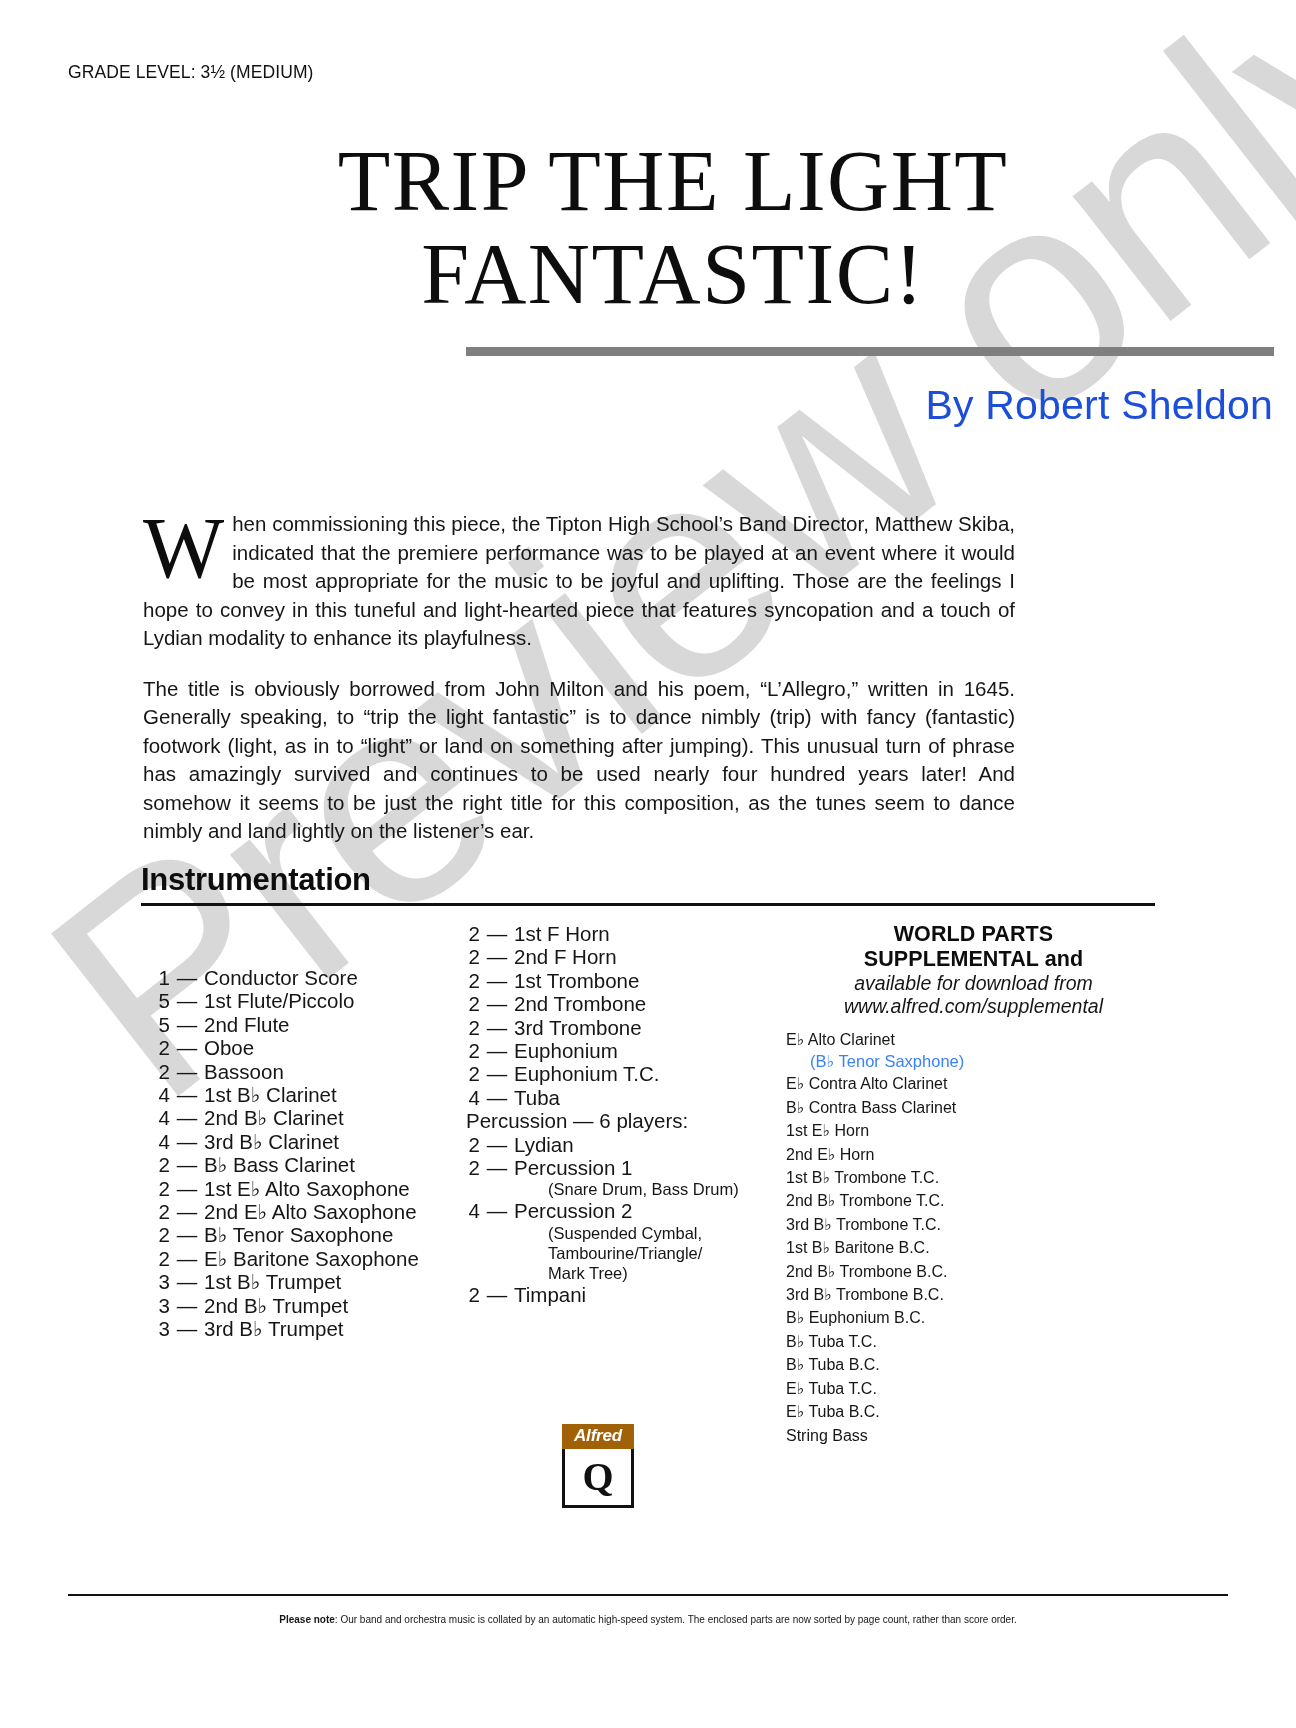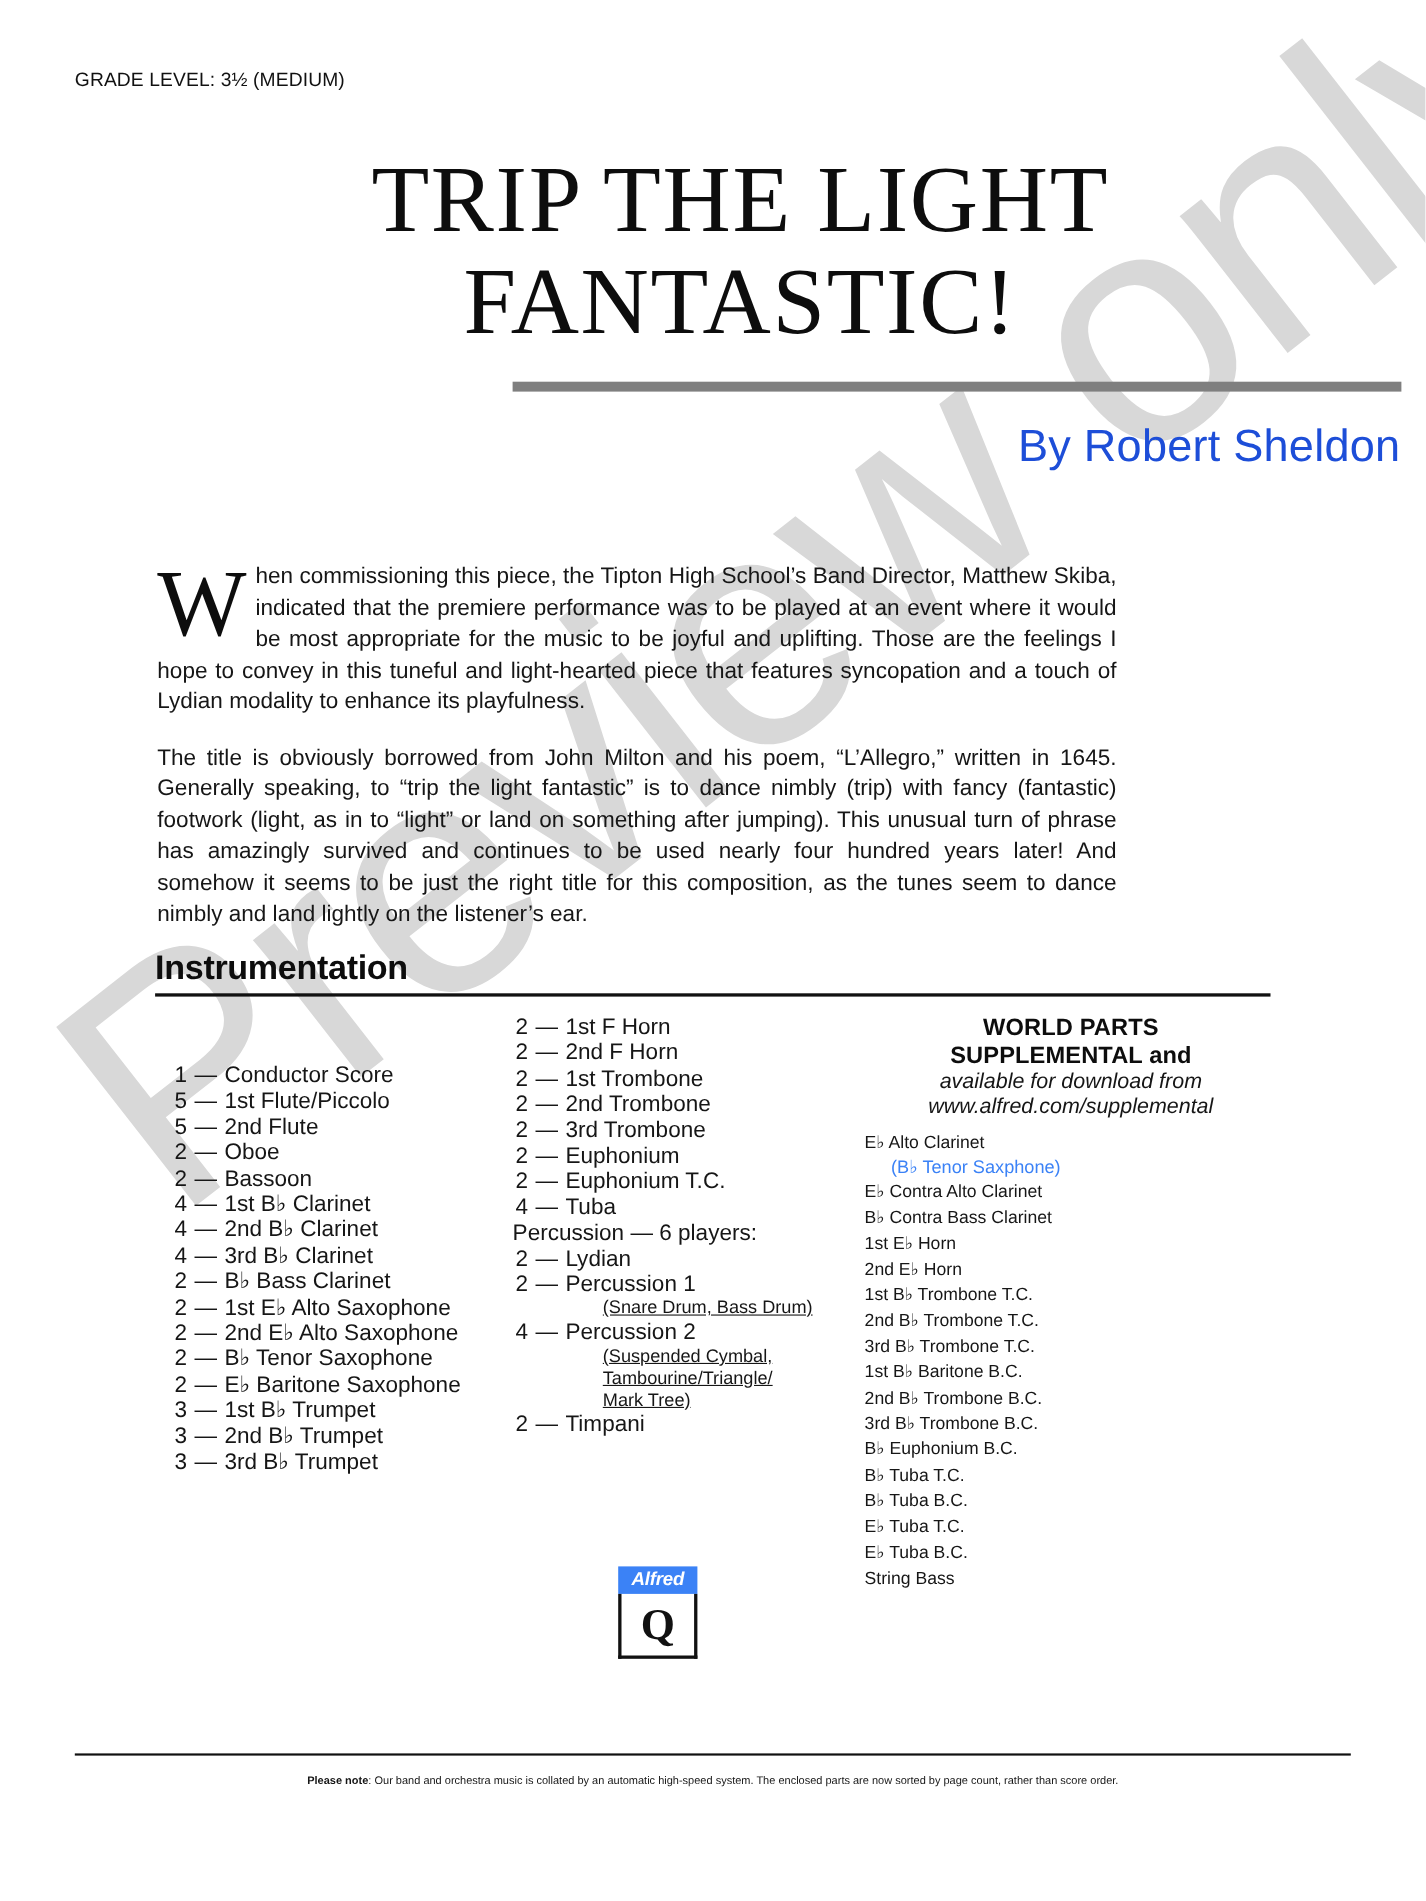--- a/index.html
+++ b/index.html
@@ -169,21 +169,20 @@
     width: 34px;
     text-align: center;
   }
   .instr-row.noqty { padding-left: 0; }
   .instr-sub {
     font-size: 16.5px;
     line-height: 20px;
     color: #161616;
     padding-left: 82px;
     white-space: nowrap;
-    text-decoration: underline;
   }
 
   
   .supp-head {
     text-align: center;
     font-size: 21.5px;
     font-weight: bold;
     line-height: 25px;
     color: #0d0d0d;
     letter-spacing: 0.1px;
@@ -211,21 +210,21 @@
   }
 
   
   .logo {
     position: absolute;
     left: 562px;
     top: 1424px;
     width: 72px;
   }
   .logo-top {
-    background: #3b82f6;
+    background: #a16207;
     color: #fff;
     font-size: 17px;
     font-weight: bold;
     font-style: italic;
     text-align: center;
     padding: 2px 0 3px 0;
     letter-spacing: -0.2px;
   }
   .logo-box {
     border: 3px solid #111;

